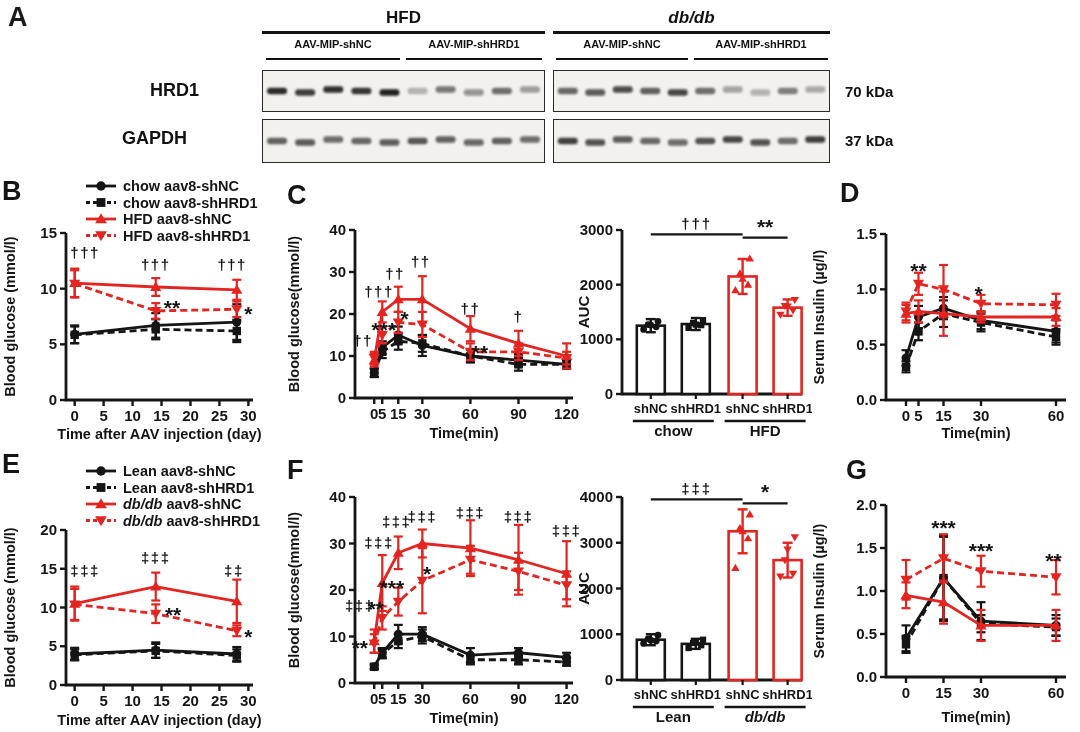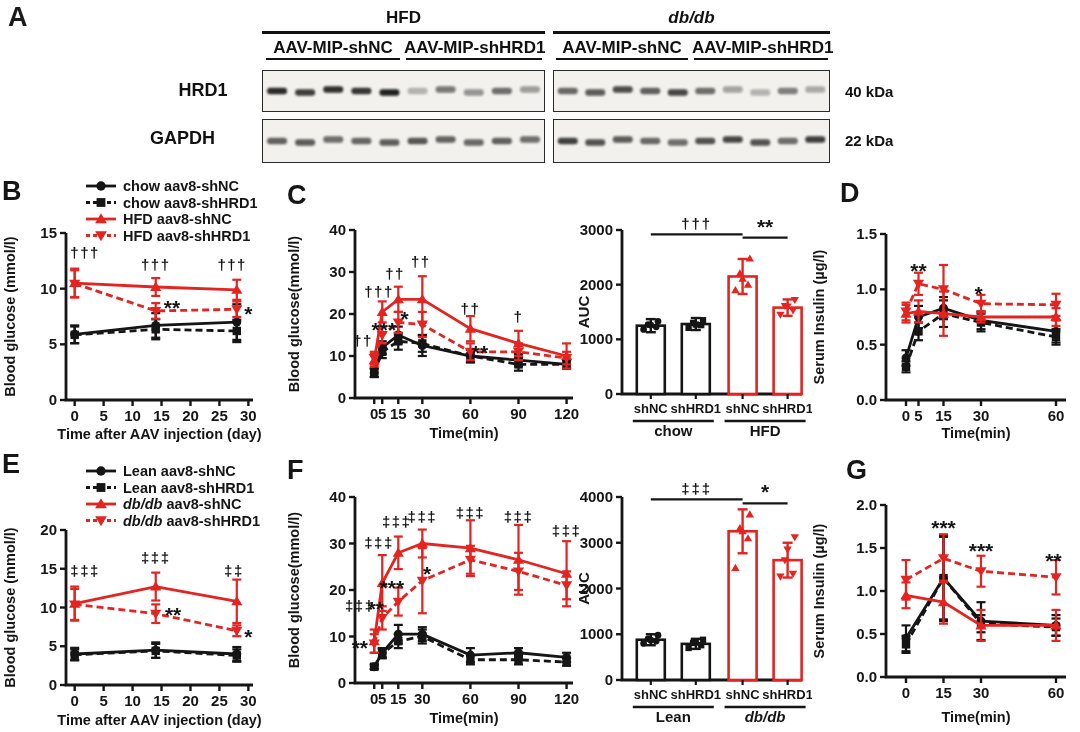--- a/index.html
+++ b/index.html
@@ -2,23 +2,23 @@
 <html><head>
 <meta charset="utf-8">
 <style>
   html,body{margin:0;padding:0;background:#fff;}
   .fig{position:relative;width:1080px;height:732px;background:#ffffff;
        font-family:"Liberation Sans",sans-serif;color:#111;overflow:hidden;}
   .abs{position:absolute;}
   .plabel{font-size:27px;font-weight:bold;color:#1a1a1a;}
   .grp-title{font-size:17px;font-weight:bold;text-align:center;}
   .italic{font-style:italic;}
-  .lane-label{font-size:17px;font-weight:bold;text-align:center;white-space:nowrap;}
+  .lane-label{font-size:11px;font-weight:bold;text-align:center;white-space:nowrap;}
   .rule{background:#111;}
-  .row-label{font-size:18px;font-weight:bold;text-align:center;}
+  .row-label{font-size:18px;font-weight:bold;text-align:left;}
   .kda-label{font-size:15px;font-weight:bold;}
   .blot-box{background:#f3f1ee;border:1.6px solid #2b2b2b;box-sizing:border-box;}
   svg text{font-family:"Liberation Sans",sans-serif;}
 </style>
 </head>
 <body>
 
 <div class="fig">
 
   <div class="abs" style="left:0;top:0;width:1080px;height:172px">
@@ -104,22 +104,22 @@
           <rect x="58.75" y="16.25" width="20" height="6.5" rx="3" fill="#141414" opacity="0.68" filter="url(#blur3)"></rect>
           <rect x="86.25" y="17.75" width="20" height="6.5" rx="3" fill="#141414" opacity="0.62" filter="url(#blur3)"></rect>
           <rect x="113.75" y="19.25" width="20" height="6.5" rx="3" fill="#141414" opacity="0.6" filter="url(#blur3)"></rect>
           <rect x="141.25" y="17.75" width="20" height="6.5" rx="3" fill="#141414" opacity="0.72" filter="url(#blur3)"></rect>
           <rect x="168.75" y="16.25" width="20" height="6.5" rx="3" fill="#141414" opacity="0.78" filter="url(#blur3)"></rect>
           <rect x="196.25" y="19.25" width="20" height="6.5" rx="3" fill="#141414" opacity="0.72" filter="url(#blur3)"></rect>
           <rect x="223.75" y="17.75" width="20" height="6.5" rx="3" fill="#141414" opacity="0.6" filter="url(#blur3)"></rect>
           <rect x="251.25" y="16.25" width="20" height="6.5" rx="3" fill="#141414" opacity="0.82" filter="url(#blur3)"></rect>
         </svg></div>
 
-    <div class="abs kda-label" style="left:845px;top:83px">40 kDa</div>
-    <div class="abs kda-label" style="left:845px;top:132px">22 kDa</div>
+    <div class="abs kda-label" style="left:845px;top:83px">70 kDa</div>
+    <div class="abs kda-label" style="left:845px;top:132px">37 kDa</div>
   </div>
 
   <div class="abs" style="left:0;top:172px"><svg width="288" height="273" viewBox="0 0 288 273">
         <text x="2" y="28" font-size="27" font-weight="bold" text-anchor="start" fill="#151515">B</text>
         <g>
           <path d="M 66 61 L 66 228 L 253 228" fill="none" stroke="#151515" stroke-width="2.8"></path>
           <line x1="60" y1="228" x2="66" y2="228" stroke="#151515" stroke-width="2.4"></line>
           <text x="57" y="233" font-size="15" font-weight="bold" text-anchor="end" fill="#151515">0</text>
           <line x1="60" y1="172.33333333333334" x2="66" y2="172.33333333333334" stroke="#151515" stroke-width="2.4"></line>
           <text x="57" y="177.33333333333334" font-size="15" font-weight="bold" text-anchor="end" fill="#151515">5</text>

